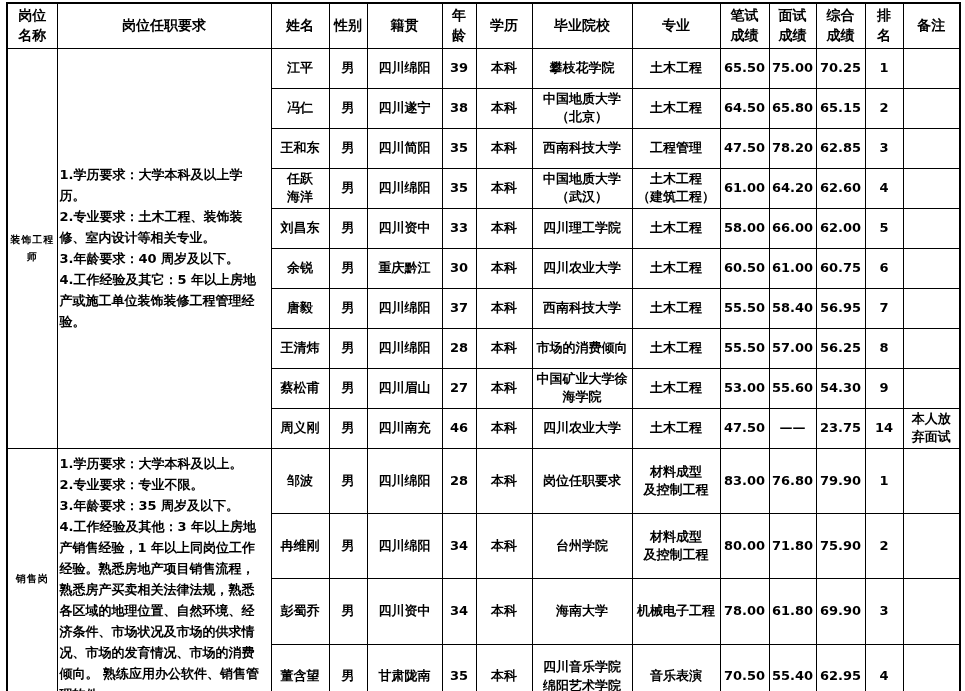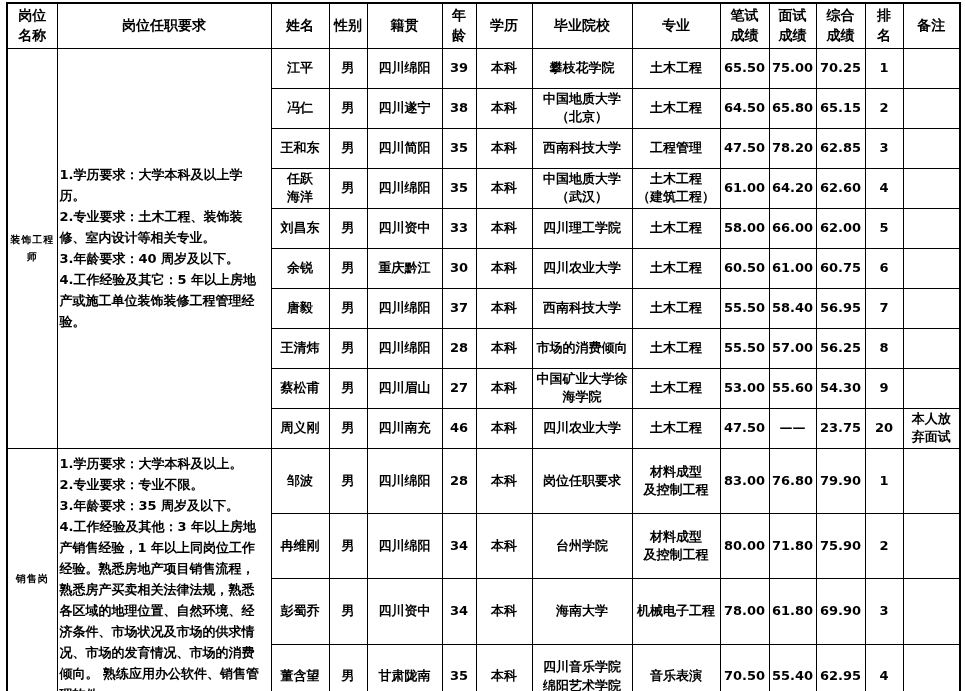--- a/index.html
+++ b/index.html
@@ -230,21 +230,21 @@
         <td>周义刚</td>
         <td>男</td>
         <td>四川南充</td>
         <td>46</td>
         <td>本科</td>
         <td>四川农业大学</td>
         <td>土木工程</td>
         <td class="num">47.50</td>
         <td class="num">——</td>
         <td class="num">23.75</td>
-        <td class="num">20</td>
+        <td class="num">14</td>
         <td>本人放
 弃面试</td>
       </tr>
     </tbody>
   <tbody class="s2">
       <tr>
         <td class="pos" rowspan="4">销售岗</td>
         <td class="req" rowspan="4">1.学历要求：大学本科及以上。
 2.专业要求：专业不限。
 3.年龄要求：35 周岁及以下。

